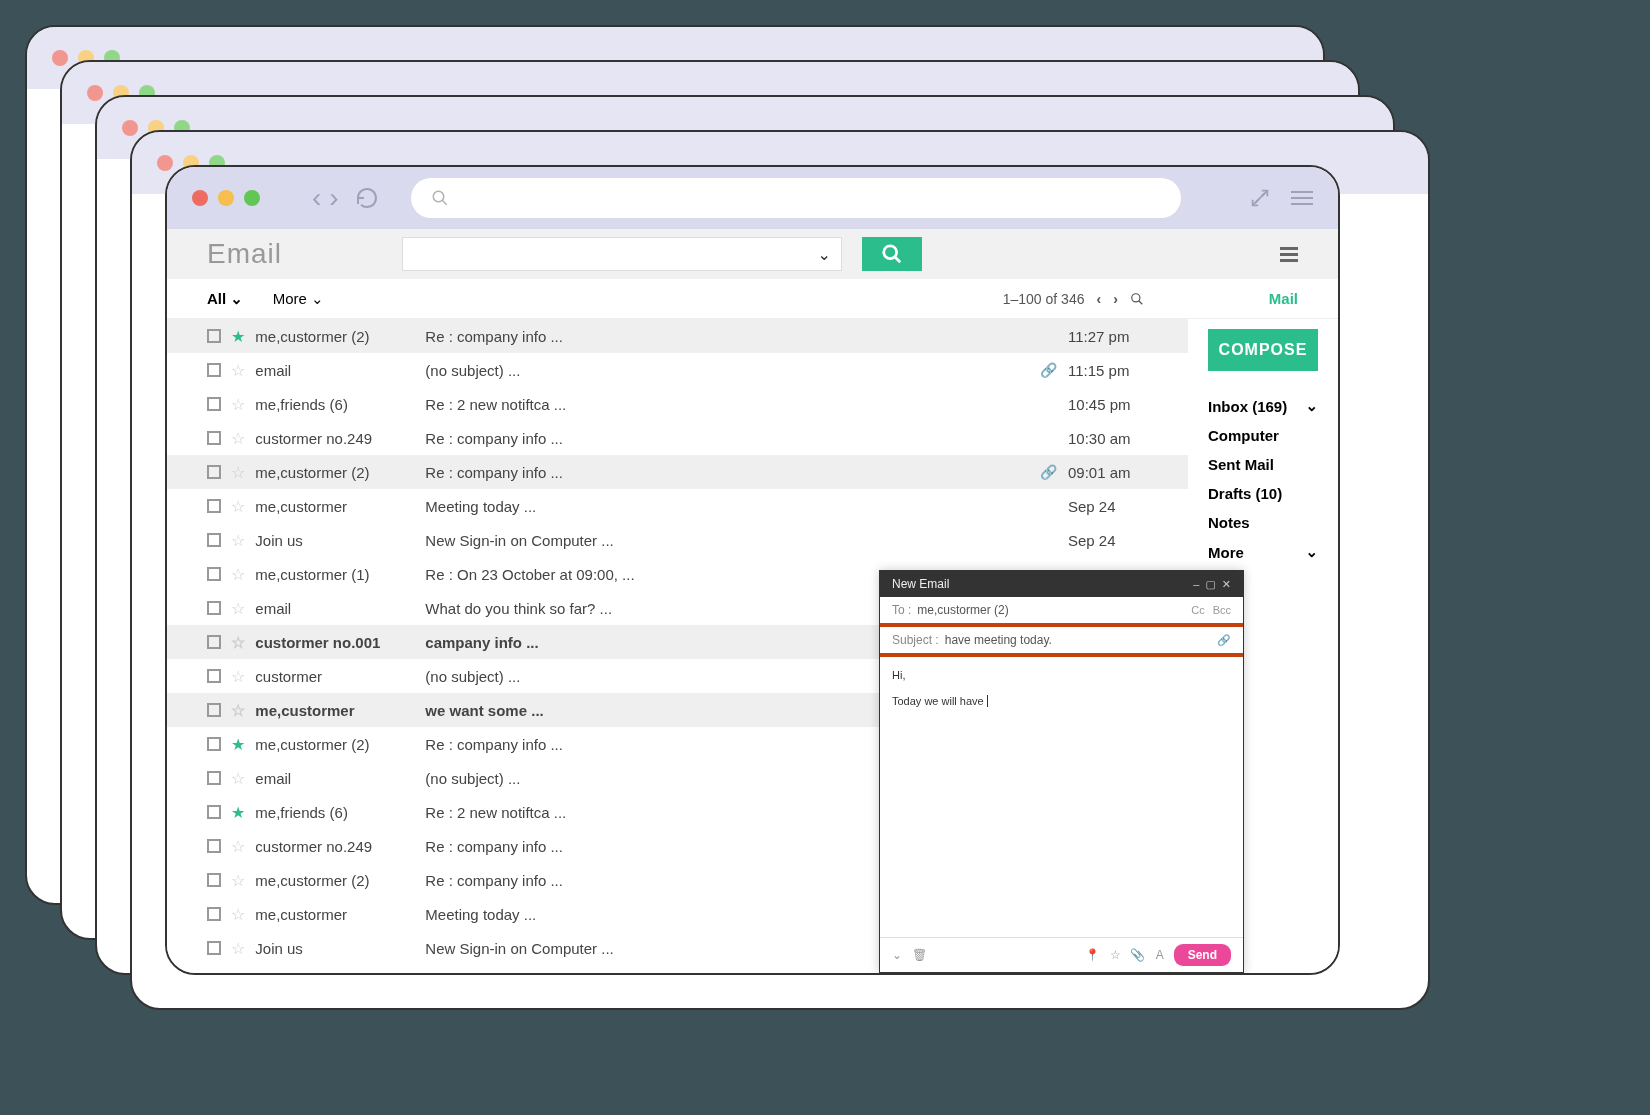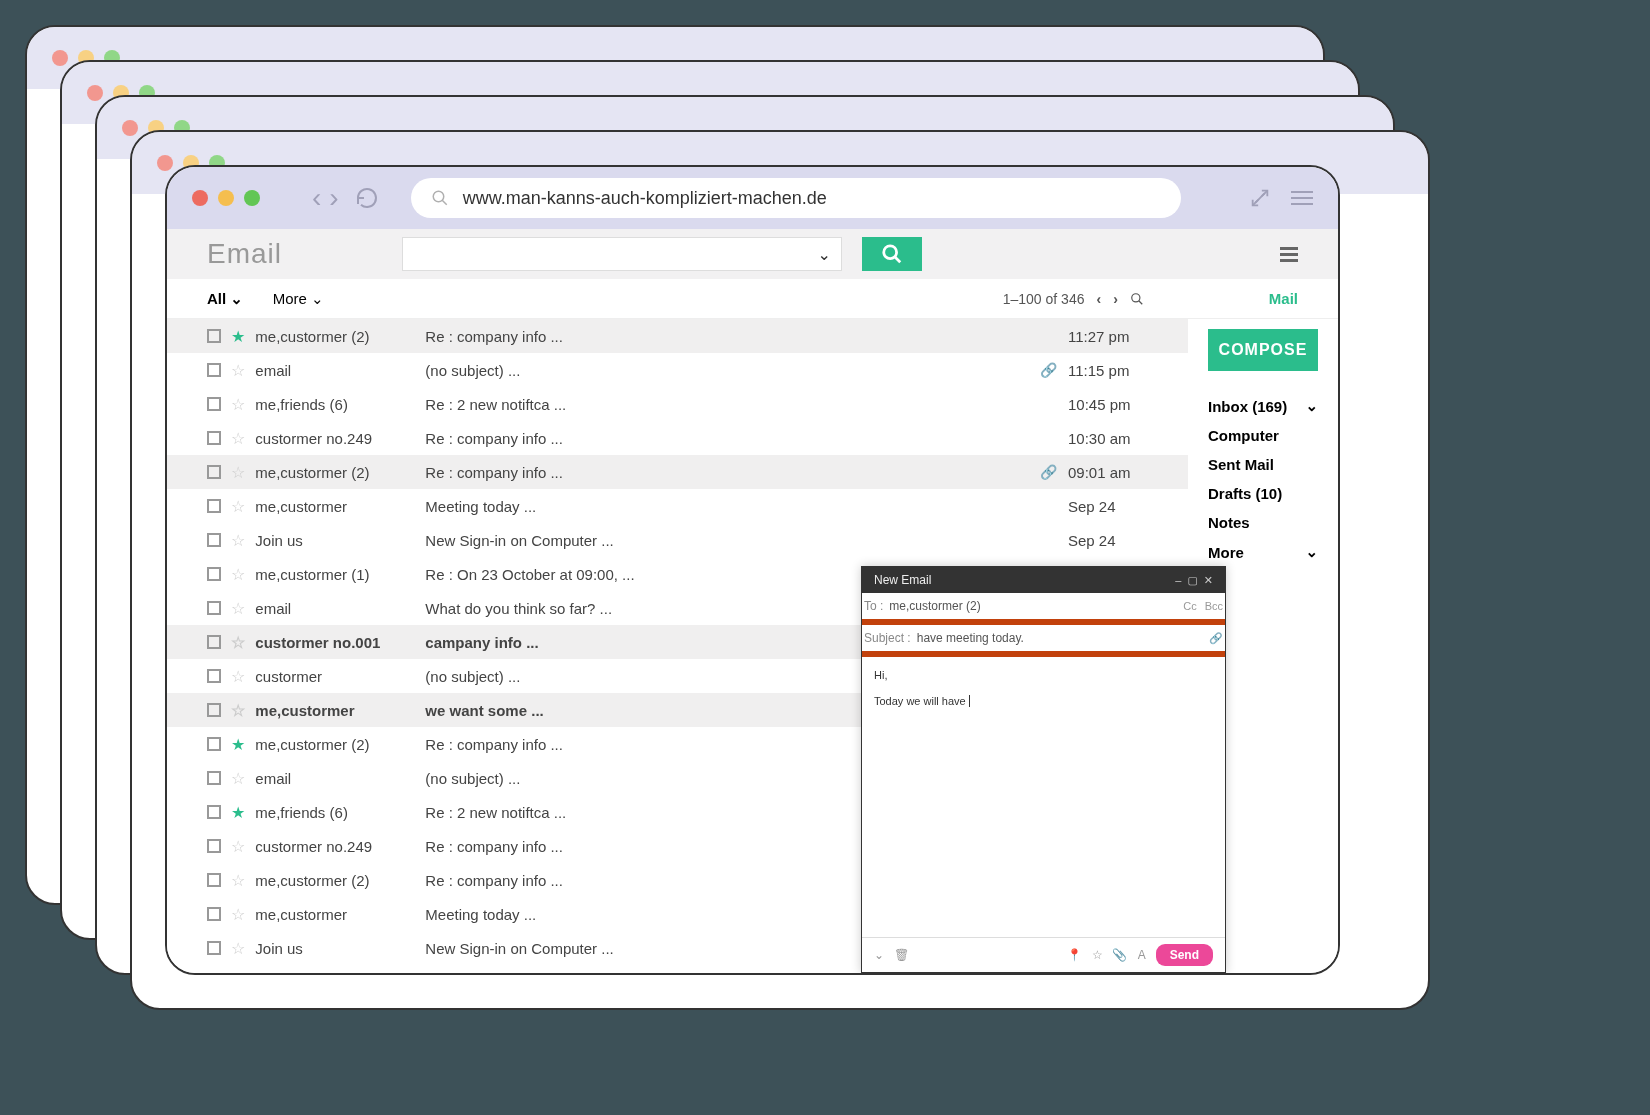--- a/index.html
+++ b/index.html
@@ -144,35 +144,35 @@
   cursor: pointer;
 }
 .side-item .chv { margin-left: auto; }
 
 .compose-modal {
   position: absolute;
   background: #fff;
   border: 1px solid #333;
   width: 365px;
   bottom: 0;
-  right: 112px;
+  right: 94px;
   box-shadow: 0 0 10px rgba(0,0,0,0.2);
 }
 .cm-head {
   background: #333;
   color: #eee;
   padding: 6px 12px;
   font-size: 12px;
   display: flex;
   align-items: center;
 }
 .cm-head-ctrls { margin-left: auto; display: flex; gap: 6px; color: #ccc; font-size: 11px; }
 .cm-field {
-  border-bottom: 6px solid #c2410c;
-  padding: 6px 2px;
+  border-bottom: 4px solid #c2410c;
+  padding: 6px 12px;
   font-size: 12px;
   display: flex;
   align-items: center;
   color: #555;
 }
 .cm-field .label { color: #888; margin-right: 6px; }
 .cm-field .right { margin-left: auto; color: #999; font-size: 11px; display: flex; gap: 8px; }
 .cm-body { padding: 12px; font-size: 11px; min-height: 280px; color: #333; }
 .cm-body p { margin-bottom: 14px; }
 .cm-footer {
@@ -249,21 +249,20 @@
           </svg>
       </span>
     </div>
     <div class="url-bar">
       <span class="search-ico">
         <svg width="18" height="18" viewBox="0 0 24 24" fill="none" stroke="#b0b0b0" stroke-width="2">
             <circle cx="10" cy="10" r="7"></circle>
             <line x1="21" y1="21" x2="15" y2="15"></line>
           </svg>
       </span>
-      <span class="url-text">www.man-kanns-auch-kompliziert-machen.de</span>
     </div>
     <div class="tb-right">
       <span>
         <svg width="22" height="22" viewBox="0 0 24 24" fill="none" stroke="#a0a0b8" stroke-width="2">
             <path d="M7 17L17 7"></path>
             <path d="M7 7l10 0 0 10" opacity="0"></path>
             <path d="M17 7l0 0"></path>
             <path d="M14 4h6v6"></path>
             <path d="M10 20H4v-6"></path>
             <path d="M20 4L14 10" opacity="0"></path>

